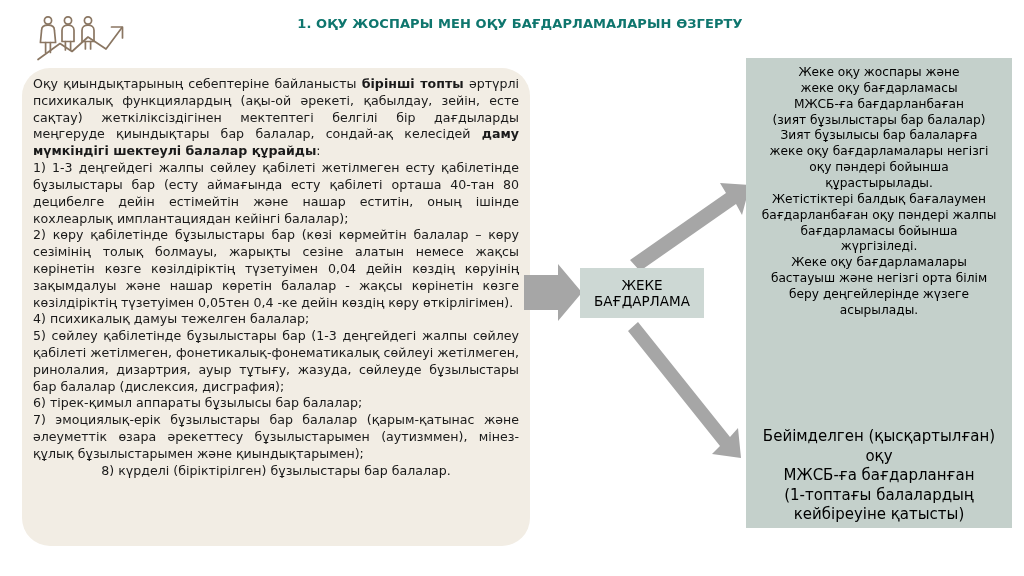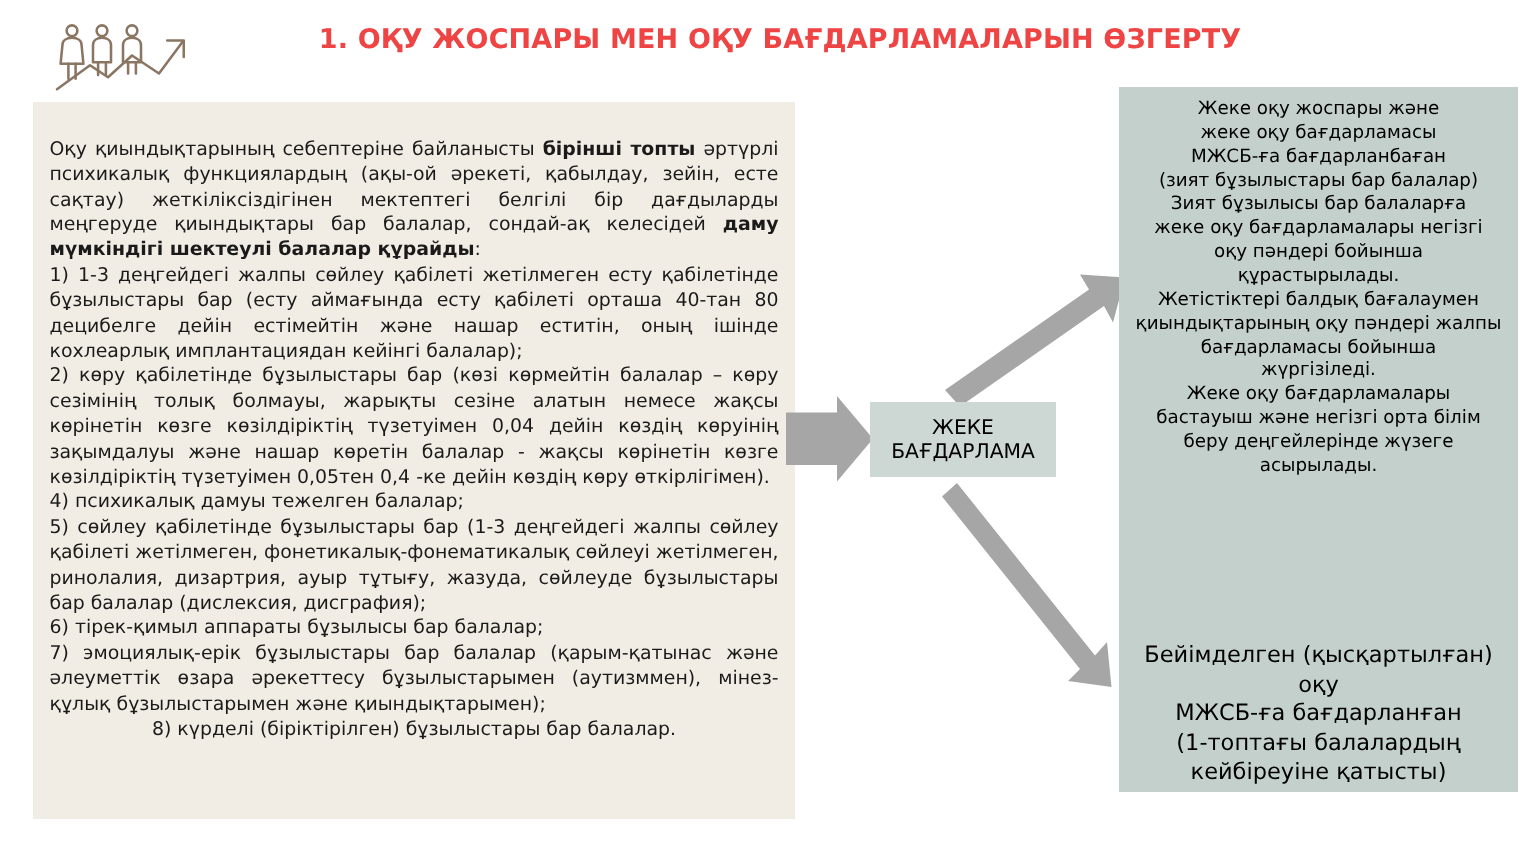--- a/index.html
+++ b/index.html
@@ -22,42 +22,43 @@
     top: 6px;
     width: 112px;
     height: 62px;
   }
   #page-title {
     position: absolute;
     left: 150px;
     top: 16px;
     width: 740px;
     text-align: center;
-    font-size: 18px;
+    font-size: 13px;
     font-weight: bold;
-    color: #ef4444;
+    color: #0f766e;
     letter-spacing: 0.1px;
     line-height: 1.2;
   }
 
   
   #main-text-panel {
     position: absolute;
     left: 22px;
     top: 68px;
     width: 508px;
     height: 478px;
     background: #f2ede4;
     box-sizing: border-box;
-    padding: 23px 11px 6px 11px;
+    padding: 8px 11px 6px 11px;
     font-size: 12.6px;
     line-height: 1.335;
     color: #1a1a1a;
     text-align: justify;
     text-justify: inter-word;
+    border-radius: 28px;
   }
   #main-text-panel p {
     margin: 0;
   }
   #main-text-panel p.lastline {
     text-align: center;
   }
   #main-text-panel b {
     font-weight: bold;
   }
@@ -185,21 +186,21 @@
 <div id="box-top-right" class="right-box">
     <p>Жеке оқу жоспары және</p>
     <p>жеке оқу бағдарламасы</p>
     <p>МЖСБ-ға бағдарланбаған</p>
     <p>(зият бұзылыстары бар балалар)</p>
     <p>Зият бұзылысы бар балаларға</p>
     <p>жеке оқу бағдарламалары негізгі</p>
     <p>оқу пәндері бойынша</p>
     <p>құрастырылады.</p>
     <p>Жетістіктері балдық бағалаумен</p>
-    <p>қиындықтарының оқу пәндері жалпы</p>
+    <p>бағдарланбаған оқу пәндері жалпы</p>
     <p>бағдарламасы бойынша</p>
     <p>жүргізіледі.</p>
     <p>Жеке оқу бағдарламалары</p>
     <p>бастауыш және негізгі орта білім</p>
     <p>беру деңгейлерінде жүзеге</p>
     <p>асырылады.</p>
   </div>
 <div id="box-bottom-right" class="right-box">
     <p>Бейімделген (қысқартылған) оқу</p>
     <p>МЖСБ-ға бағдарланған</p>

